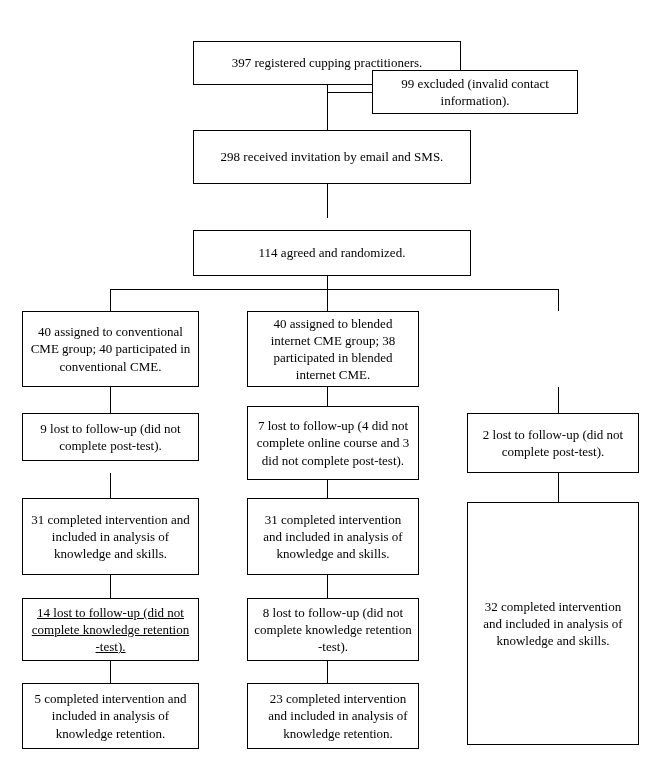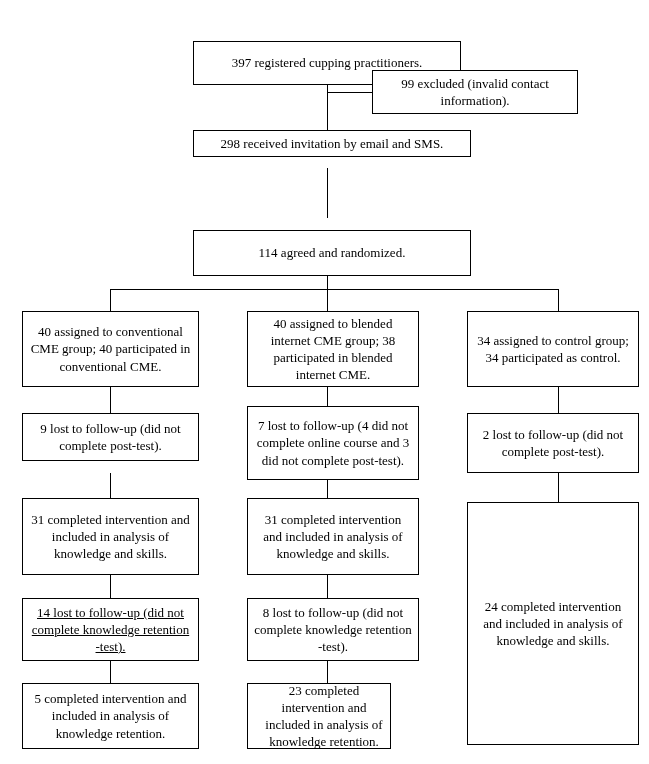--- a/index.html
+++ b/index.html
@@ -76,39 +76,36 @@
   <div class="conn vline" style="left:558px; top:473px; height:29px;"></div>
 
   <div class="box" style="left:193px; top:10px; width:268px; height:44px;margin-top:31px;">
     <span>397 registered cupping practitioners.</span>
   </div>
 
   <div class="box" style="left:372px; top:70px; width:206px; height:44px;">
     <span>99 excluded (invalid contact information).</span>
   </div>
 
-  <div class="box" style="left:193px; top:130px; width:278px; height:27px;">
+  <div class="box" style="left:193px; top:130px; width:278px; height:54px;">
     <span>298 received invitation by email and SMS.</span>
   </div>
 
   <div class="box" style="left:193px; top:218px; width:278px; height:46px;margin-top:12px;">
     <span>114 agreed and randomized.</span>
   </div>
 
   <div class="box" style="left:22px; top:311px; width:177px; height:76px;">
     <span>40 assigned to conventional CME group; 40 participated in conventional CME.</span>
   </div>
 
   <div class="box" style="left:247px; top:311px; width:172px; height:76px;">
     <span>40 assigned to blended internet CME group; 38 participated in blended internet CME.</span>
   </div>
 
-  <div class="box" style="left:467px; top:311px; width:172px; height:76px;">
-    <span>34 assigned to control group; 34 participated as control.</span>
-  </div>
 
   <div class="box" style="left:22px; top:413px; width:177px; height:48px;">
     <span>9 lost to follow-up (did not complete post-test).</span>
   </div>
 
   <div class="box" style="left:247px; top:406px; width:172px; height:74px;">
     <span>7 lost to follow-up (4 did not complete online course and 3 did not complete post-test).</span>
   </div>
 
   <div class="box" style="left:467px; top:413px; width:172px; height:60px;">
@@ -117,32 +114,32 @@
 
   <div class="box" style="left:22px; top:498px; width:177px; height:77px;">
     <span>31 completed intervention and included in analysis of knowledge and skills.</span>
   </div>
 
   <div class="box" style="left:247px; top:498px; width:172px; height:77px;">
     <span>31 completed intervention and included in analysis of knowledge and skills.</span>
   </div>
 
   <div class="box" style="left:467px; top:502px; width:172px; height:243px;">
-    <span>24 completed intervention and included in analysis of knowledge and skills.</span>
+    <span>32 completed intervention and included in analysis of knowledge and skills.</span>
   </div>
 
   <div class="box" style="left:22px; top:598px; width:177px; height:63px;text-decoration:underline;">
     <span>14 lost to follow-up (did not complete knowledge retention -test).</span>
   </div>
 
   <div class="box" style="left:247px; top:598px; width:172px; height:63px;">
     <span>8 lost to follow-up (did not complete knowledge retention -test).</span>
   </div>
 
   <div class="box" style="left:22px; top:683px; width:177px; height:66px;">
     <span>5 completed intervention and included in analysis of knowledge retention.</span>
   </div>
 
-  <div class="box" style="left:247px; top:683px; width:144px; height:66px;padding-left:16px;">
+  <div class="box" style="left:247px; top:683px; width:172px; height:66px;padding-left:16px;">
     <span>23 completed intervention and included in analysis of knowledge retention.</span>
   </div>
 
 </div>
 
 </body></html>

